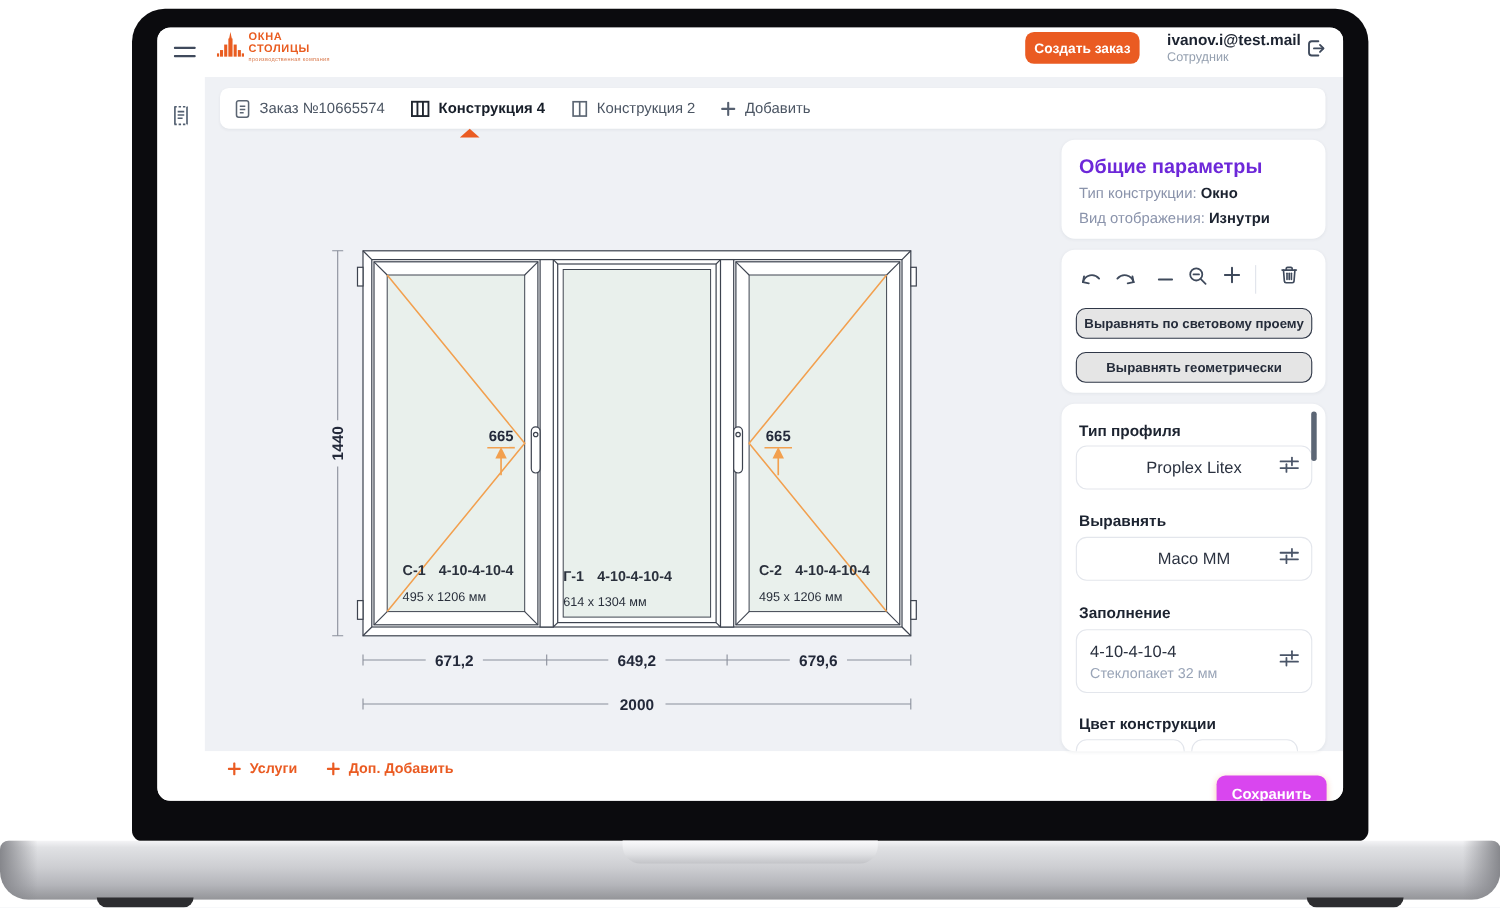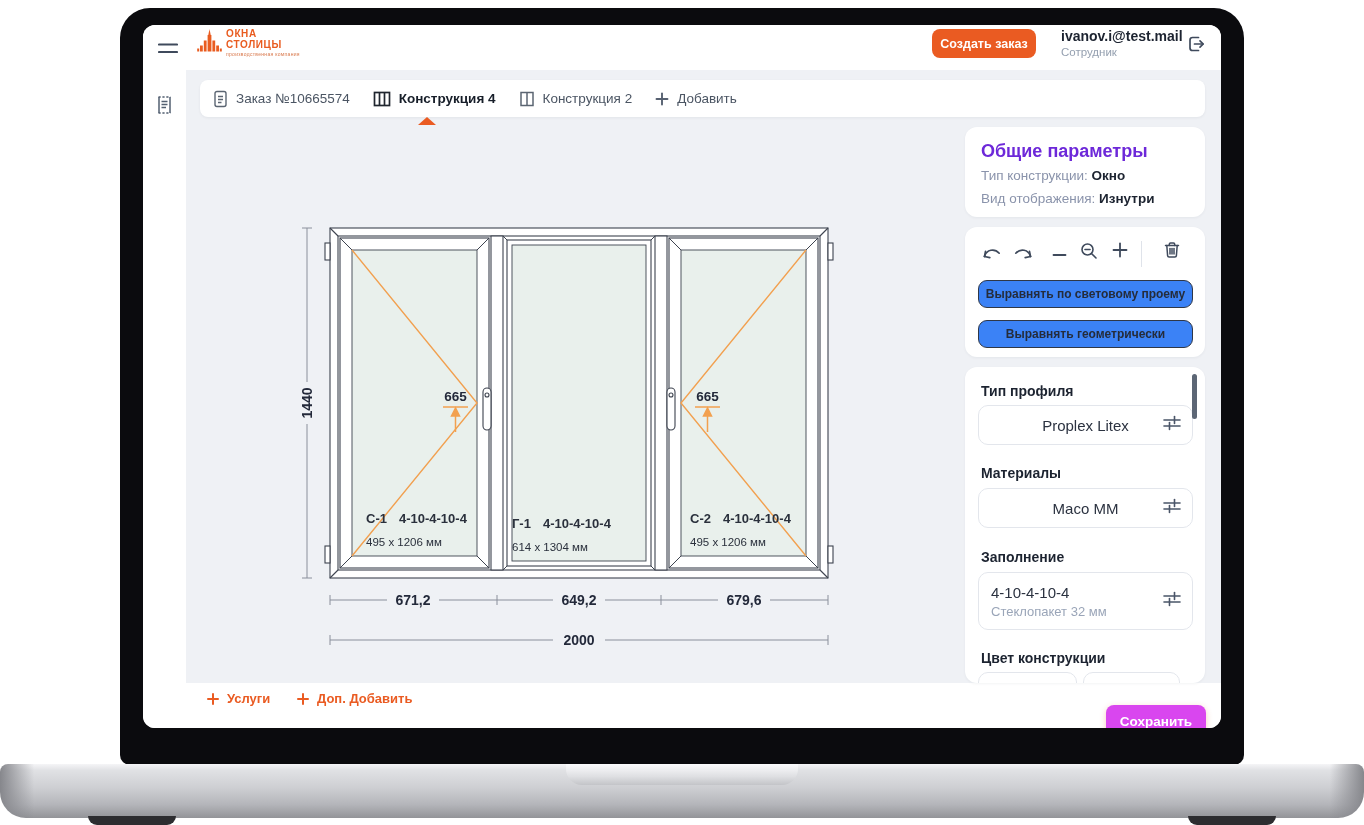--- a/index.html
+++ b/index.html
@@ -50,21 +50,21 @@
   
   .card{position:absolute;left:822px;width:240px;background:#fff;border-radius:12px;box-shadow:0 1px 3px rgba(25,35,55,.05);z-index:3;}
   .card1{top:102px;height:90px;}
   .card-title{position:absolute;left:16px;top:14px;font-size:18px;font-weight:700;color:#6d28d9;}
   .gp-row{position:absolute;left:16px;font-size:13.5px;}
   .gp-label{color:#8a93ab;}
   .gp-value{color:#1c2330;font-weight:700;}
   .card2{top:202px;height:130px;}
   .tool{position:absolute;top:18px;cursor:pointer;}
   .tool-div{position:absolute;left:176px;top:14px;width:1px;height:26px;background:#dfe3ea;}
-  .btn-outline{position:absolute;left:13px;width:215px;height:28px;background:#3b82f6;border:1.5px solid #2f3747;border-radius:9px;
+  .btn-outline{position:absolute;left:13px;width:215px;height:28px;background:#e5e5e5;border:1.5px solid #2f3747;border-radius:9px;
                font-size:12px;font-weight:700;color:#252c3a;font-family:inherit;cursor:pointer;}
   .card3{top:342px;height:316px;overflow:hidden;}
   .p-label{position:absolute;left:16px;font-size:14px;font-weight:700;color:#1c2330;}
   .field{position:absolute;left:13px;width:215px;border:1px solid #e3e6ec;border-radius:10px;background:#fff;
          box-sizing:border-box;display:flex;align-items:center;padding:0 12px;cursor:pointer;justify-content:center;}
   .field-txt{font-size:15px;color:#2b3240;font-weight:500;}
   .field-sub{font-size:13px;color:#9aa5b8;margin-top:3px;}
   .field-ic{position:absolute;right:11px;top:50%;transform:translateY(-50%);}
   .field.f2col{flex-direction:column;align-items:flex-start;justify-content:center;}
   .stub{position:absolute;top:305px;height:24px;border:1px solid #e3e6ec;border-radius:10px;background:#fff;}
@@ -377,21 +377,21 @@
           <svg width="18" height="16" viewBox="0 0 18 16">
                 <g stroke="#4a5568" stroke-width="1.6" stroke-linecap="round">
                   <line x1="1" y1="5" x2="17" y2="5"></line>
                   <line x1="11.5" y1="1.5" x2="11.5" y2="8.5"></line>
                   <line x1="1" y1="11" x2="17" y2="11"></line>
                   <line x1="6.5" y1="7.5" x2="6.5" y2="14.5"></line>
                 </g>
               </svg>
         </span>
       </div>
-      <div class="p-label" style="top:98px;">Материалы</div>
+      <div class="p-label" style="top:98px;">Выравнять</div>
       <div class="field" style="top:121px;height:40px;">
         <span class="field-txt">Maco MM</span>
         <span class="field-ic">
           <svg width="18" height="16" viewBox="0 0 18 16">
                 <g stroke="#4a5568" stroke-width="1.6" stroke-linecap="round">
                   <line x1="1" y1="5" x2="17" y2="5"></line>
                   <line x1="11.5" y1="1.5" x2="11.5" y2="8.5"></line>
                   <line x1="1" y1="11" x2="17" y2="11"></line>
                   <line x1="6.5" y1="7.5" x2="6.5" y2="14.5"></line>
                 </g>

